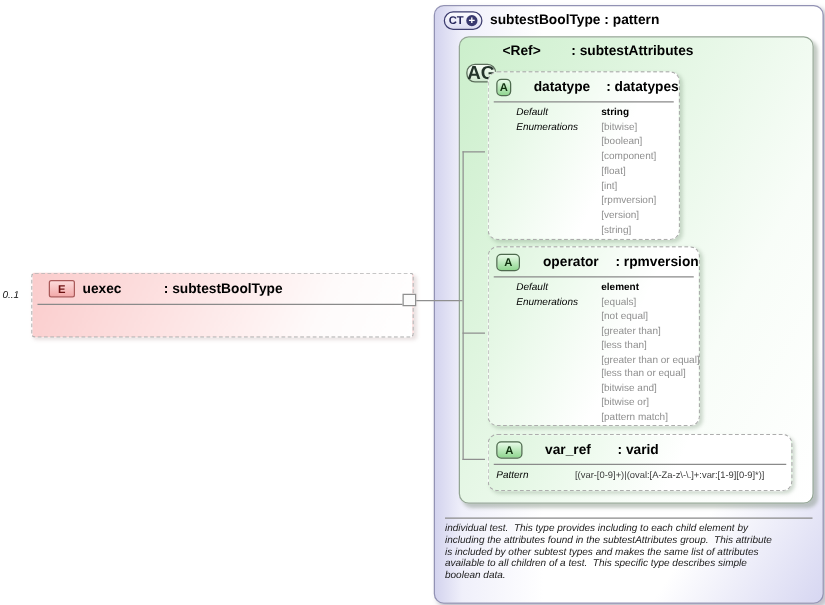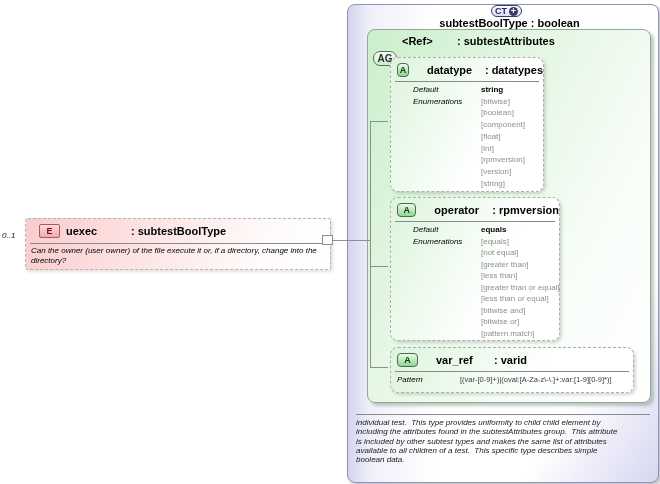--- a/index.html
+++ b/index.html
@@ -51,21 +51,21 @@
   .ct-box {
     left:347px; top:4px; width:310px; height:477px;
     border:1px solid #9292b4; border-radius:8px;
     background-color:#ffffff;
     background-image:
       linear-gradient(to top left, rgba(210,210,240,0.9) 0%, rgba(255,255,255,0) 22%),
       linear-gradient(to right, #d3d3ee 0%, rgba(238,238,250,0.9) 7%, rgba(255,255,255,0) 28%);
     box-shadow:3px 3px 4px rgba(120,120,140,0.45);
     z-index:1;
   }
-  .ct-header { display:flex; align-items:center; height:22px; padding-left:7px;flex-direction:column; }
+  .ct-header { display:flex; align-items:center; height:22px; padding-left:7px; }
   .badge-ct {
     height:15px; border:1px solid #3c3c6e; border-radius:8px;
     background:linear-gradient(#fdfdff,#dcdcf2); color:#26265c;
     padding:0 3px; gap:1px; font-size:9px;
   }
   .plus-circle {
     display:inline-flex; align-items:center; justify-content:center;
     width:9px; height:9px; border-radius:50%; background:#38386e; color:#fff;
     font-size:9px; font-weight:bold; line-height:9px; margin-left:1px;
   }
@@ -74,21 +74,21 @@
   
   .ag-box {
     left:19px; top:24px; width:282px; height:372px;
     border:1px solid #94a694; border-radius:8px;
     background:linear-gradient(118deg,#ccefcc 0%,#e2f6e2 35%,#f8fdf8 70%,#ffffff 100%);
     box-shadow:3px 3px 3px rgba(125,140,125,0.45);
   }
   .ag-header { display:flex; align-items:center; height:22px; padding-left:5px; }
   .badge-ag {
     width:24px; height:15px; border:1px solid #5c6e5c; border-radius:7px;
-    background:linear-gradient(#f6fdf6,#cfe8cf); color:#23332a; font-size:10px;margin-top:35px;
+    background:linear-gradient(#f6fdf6,#cfe8cf); color:#23332a; font-size:15px;margin-top:35px;
   }
   .ag-header .title-name { margin-left:5px; min-width:55px; }
 
   
   .attr-box {
     position:absolute;
     border:1px dashed #adadad; border-radius:8px;
     background:linear-gradient(115deg,#dcf4dc 0%,#edfaed 30%,#ffffff 62%);
     box-shadow:2px 2px 3px rgba(130,155,130,0.35);
   }
@@ -124,37 +124,36 @@
 
   <div class="abs cardinality">0..1</div>
 
   <div class="abs elem-box">
     <div class="elem-header">
       <span class="badge badge-e">E</span>
       <span class="title-name">uexec</span>
       <span class="title-type">: subtestBoolType</span>
     </div>
     <div class="sep elem-sep"></div>
-    <div class="elem-desc">Can the owner (user owner) of the file execute it or, if a directory, change into the directory?</div>
   </div>
 
   <div class="abs handle"></div>
   <div class="hline" style="left:332px; top:240px; width:38px;"></div>
   <div class="vline" style="left:370px; top:121px; height:247px;"></div>
   <div class="hline" style="left:370px; top:121px; width:18px;"></div>
   <div class="hline" style="left:370px; top:266px; width:18px;"></div>
   <div class="hline" style="left:370px; top:367px; width:18px;"></div>
 
   <div class="abs ct-box">
     <div class="ct-header">
       <span class="badge badge-ct">
         <span>CT</span>
         <span class="plus-circle">+</span>
       </span>
-      <span class="title-name">subtestBoolType : boolean</span>
+      <span class="title-name">subtestBoolType : pattern</span>
     </div>
 
     <div class="abs ag-box">
       <div class="ag-header">
         <span class="badge badge-ag">AG</span>
         <span class="title-name">&lt;Ref&gt;</span>
         <span class="title-type">: subtestAttributes</span>
       </div>
 
       <div class="attr-box attr-datatype" style="left:22px; top:27px; width:152px; height:133px;">
@@ -207,21 +206,21 @@
       <div class="attr-box attr-operator" style="left:22px; top:167px; width:168px; height:142px;">
         <div class="attr-header">
           <span class="badge badge-a">A</span>
           <span class="title-name">operator</span>
           <span class="title-type">: rpmversion</span>
         </div>
         <div class="sep attr-sep"></div>
         <div class="attr-details">
           <div class="drow">
               <span class="dlabel">Default</span>
-              <span class="dvalue default">equals</span>
+              <span class="dvalue default">element</span>
             </div>
           <div class="drow">
               <span class="dlabel">Enumerations</span>
               <span class="dvalue">[equals]</span>
             </div>
           <div class="drow">
               <span class="dlabel"></span>
               <span class="dvalue">[not equal]</span>
             </div>
           <div class="drow">
@@ -264,21 +263,21 @@
         <div class="sep attr-sep"></div>
         <div class="prow">
           <span class="dlabel">Pattern</span>
           <span class="pvalue">[(var-[0-9]+)|(oval:[A-Za-z\-\.]+:var:[1-9][0-9]*)]</span>
         </div>
       </div>
     </div>
 
     <div class="sep footer-sep"></div>
     <div class="ct-doc">
-      <div>individual test.  This type provides uniformity to child child element by</div>
+      <div>individual test.  This type provides including to each child element by</div>
       <div>including the attributes found in the subtestAttributes group.  This attribute</div>
       <div>is included by other subtest types and makes the same list of attributes</div>
       <div>available to all children of a test.  This specific type describes simple</div>
       <div>boolean data.</div>
     </div>
   </div>
 
 </div>
 
 </body></html>

